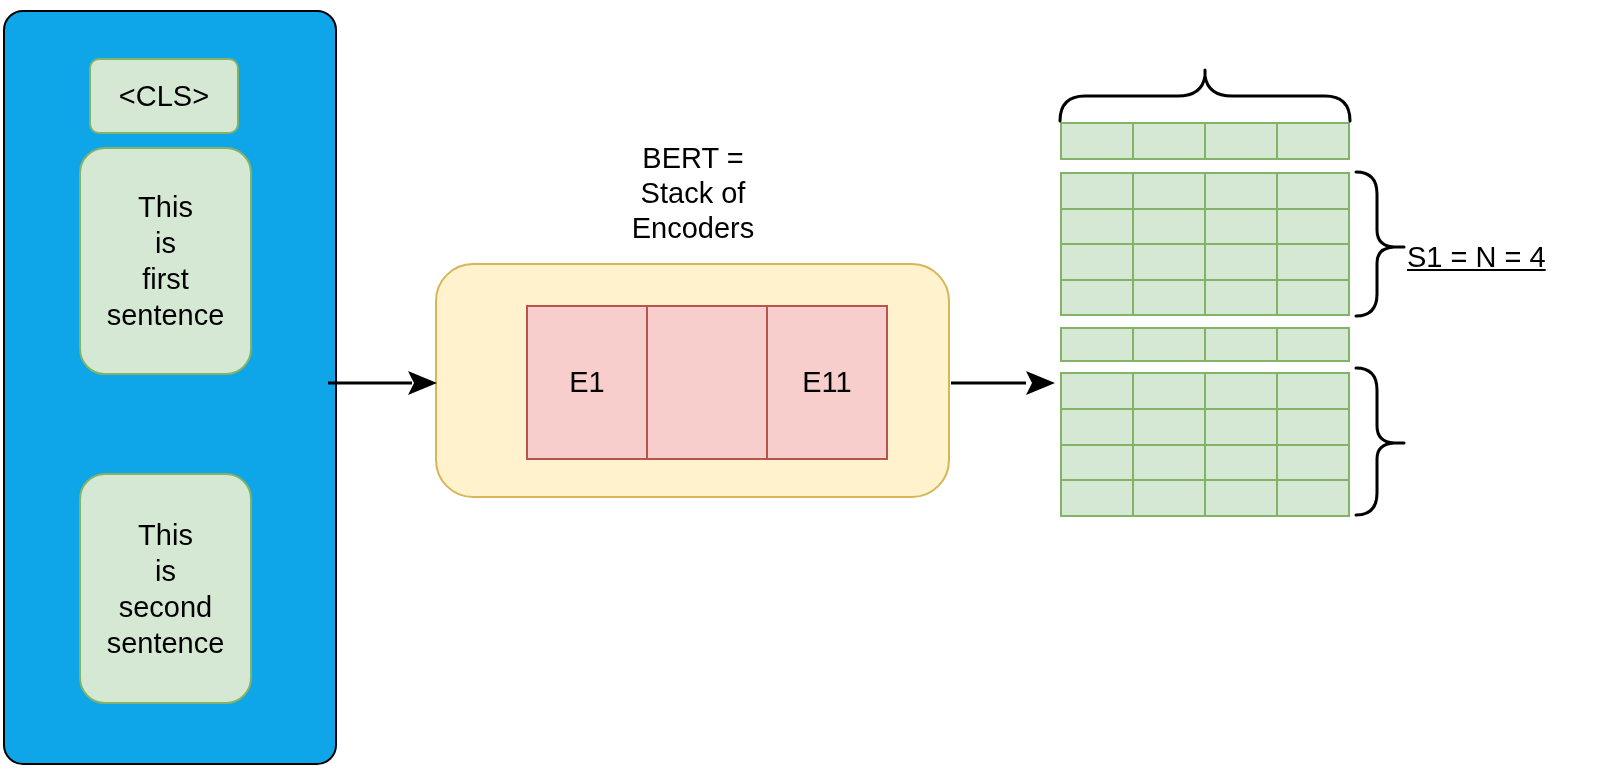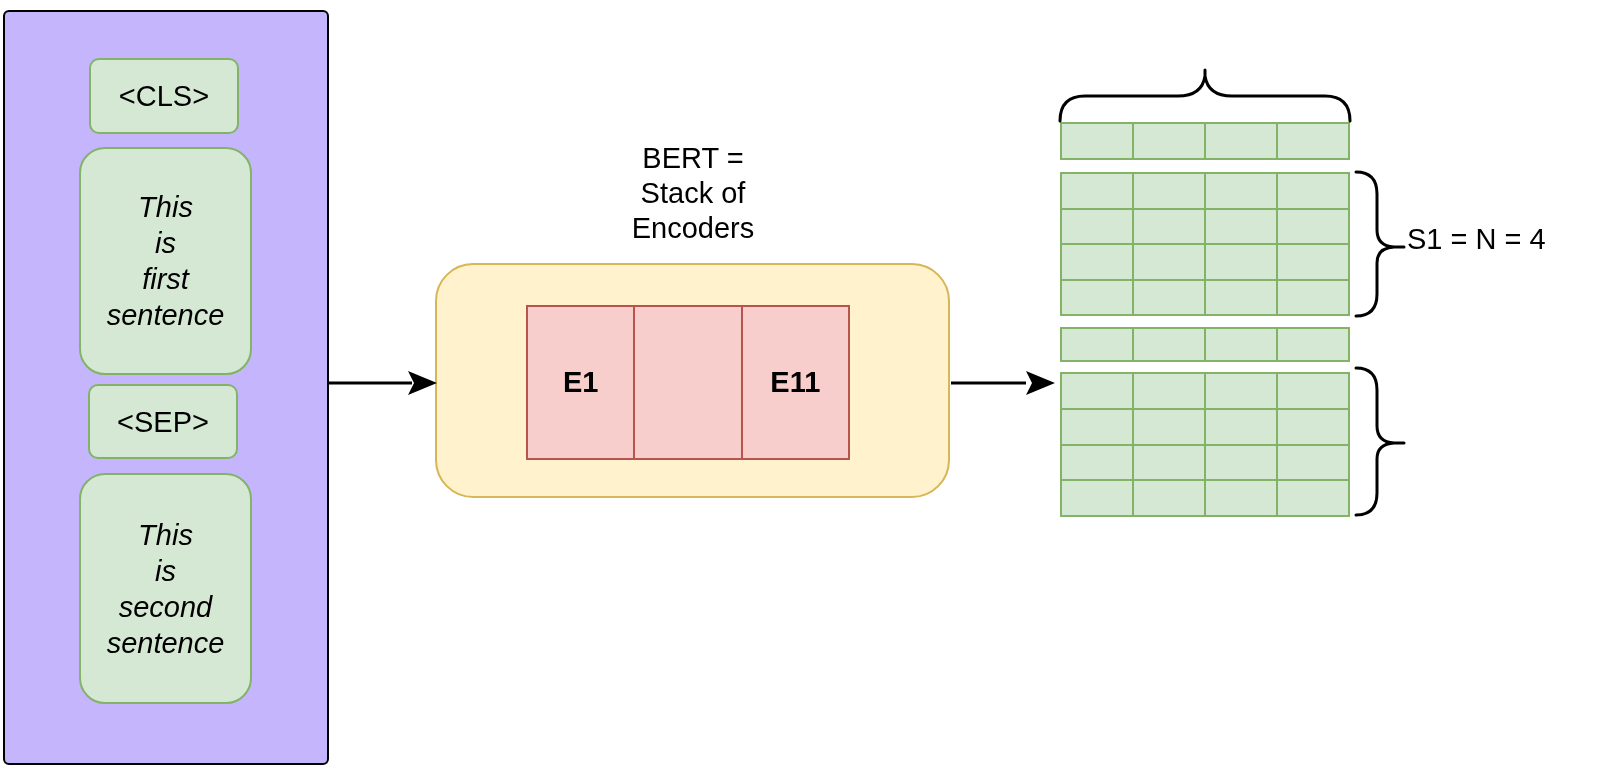--- a/index.html
+++ b/index.html
@@ -8,55 +8,55 @@
     width:1600px;height:770px;
     background:#ffffff;
     font-family:"Liberation Sans", sans-serif;
     color:#000000;
     overflow:hidden;
   }
   .abs{position:absolute;}
   
   .input-container{
     left:3px;top:10px;width:322px;height:751px;
-    border:2px solid #000000;border-radius:6px;
-    background:#c4b5fd;
+    border:2px solid #000000;border-radius:20px;
+    background:#0ea5e9;
+    padding-left:8px;
   }
   .token{
     position:absolute;
     background:var(--token-fill,#d5e8d4);
     border:2px solid var(--token-border,#82b366);
     display:flex;align-items:center;justify-content:center;
     text-align:center;
     font-size:29px;line-height:36px;
     white-space:pre-line;
   }
   .token.small{border-radius:10px;}
-  .token.large{border-radius:26px;font-style:italic;}
+  .token.large{border-radius:26px;}
   .tok-cls{left:84px;top:46px;width:146px;height:72px;}
   .tok-s1 {left:74px;top:135px;width:169px;height:224px;}
   .tok-sep{left:83px;top:372px;width:146px;height:71px;}
   .tok-s2 {left:74px;top:461px;width:169px;height:227px;}
 
   
   .bert-title{
     left:540px;top:141px;width:306px;
     text-align:center;font-size:29px;line-height:35px;
     white-space:pre-line;
   }
   .bert-box{
     left:435px;top:263px;width:511px;height:231px;
     background:var(--bert-fill,#fff2cc);
     border:2px solid var(--bert-border,#d6b656);
     border-radius:38px;
   }
   .encoder-row{
-    position:absolute;left:89px;top:40px;width:324px;height:155px;
+    position:absolute;left:89px;top:40px;width:362px;height:155px;
     display:flex;
-    font-weight:bold;
   }
   .encoder{
     flex:1;
     background:var(--encoder-fill,#f8cecc);
     border:2px solid var(--encoder-border,#b85450);
     margin-left:-2px;
     display:flex;align-items:center;justify-content:center;
     font-size:29px;
   }
   .encoder:first-child{margin-left:0;}
@@ -75,37 +75,36 @@
   .grid-cls{top:122px;height:38px;}
   .grid-s1 {top:172px;height:144px;}
   .grid-sep{top:327px;height:35px;}
   .grid-s2 {top:372px;height:145px;}
 
   .side-label{
     position:absolute;left:1407px;height:36px;
     display:flex;align-items:center;
     font-size:29px;white-space:nowrap;
   }
-  .s1-label{top:221px;}
+  .s1-label{top:239px;text-decoration:underline;}
   .s2-label{top:425px;}
 
   .overlay{left:0;top:0;width:1600px;height:770px;pointer-events:none;}
 </style>
 </head>
 <body>
 
 <div class="canvas">
 
   <div class="abs input-container">
     <div class="token small tok-cls">&lt;CLS&gt;</div>
     <div class="token large tok-s1">This
 is
 first
 sentence</div>
-    <div class="token small tok-sep">&lt;SEP&gt;</div>
     <div class="token large tok-s2">This
 is
 second
 sentence</div>
   </div>
 
   <div class="abs bert-title">BERT =
 Stack of
 Encoders</div>
   <div class="abs bert-box">

